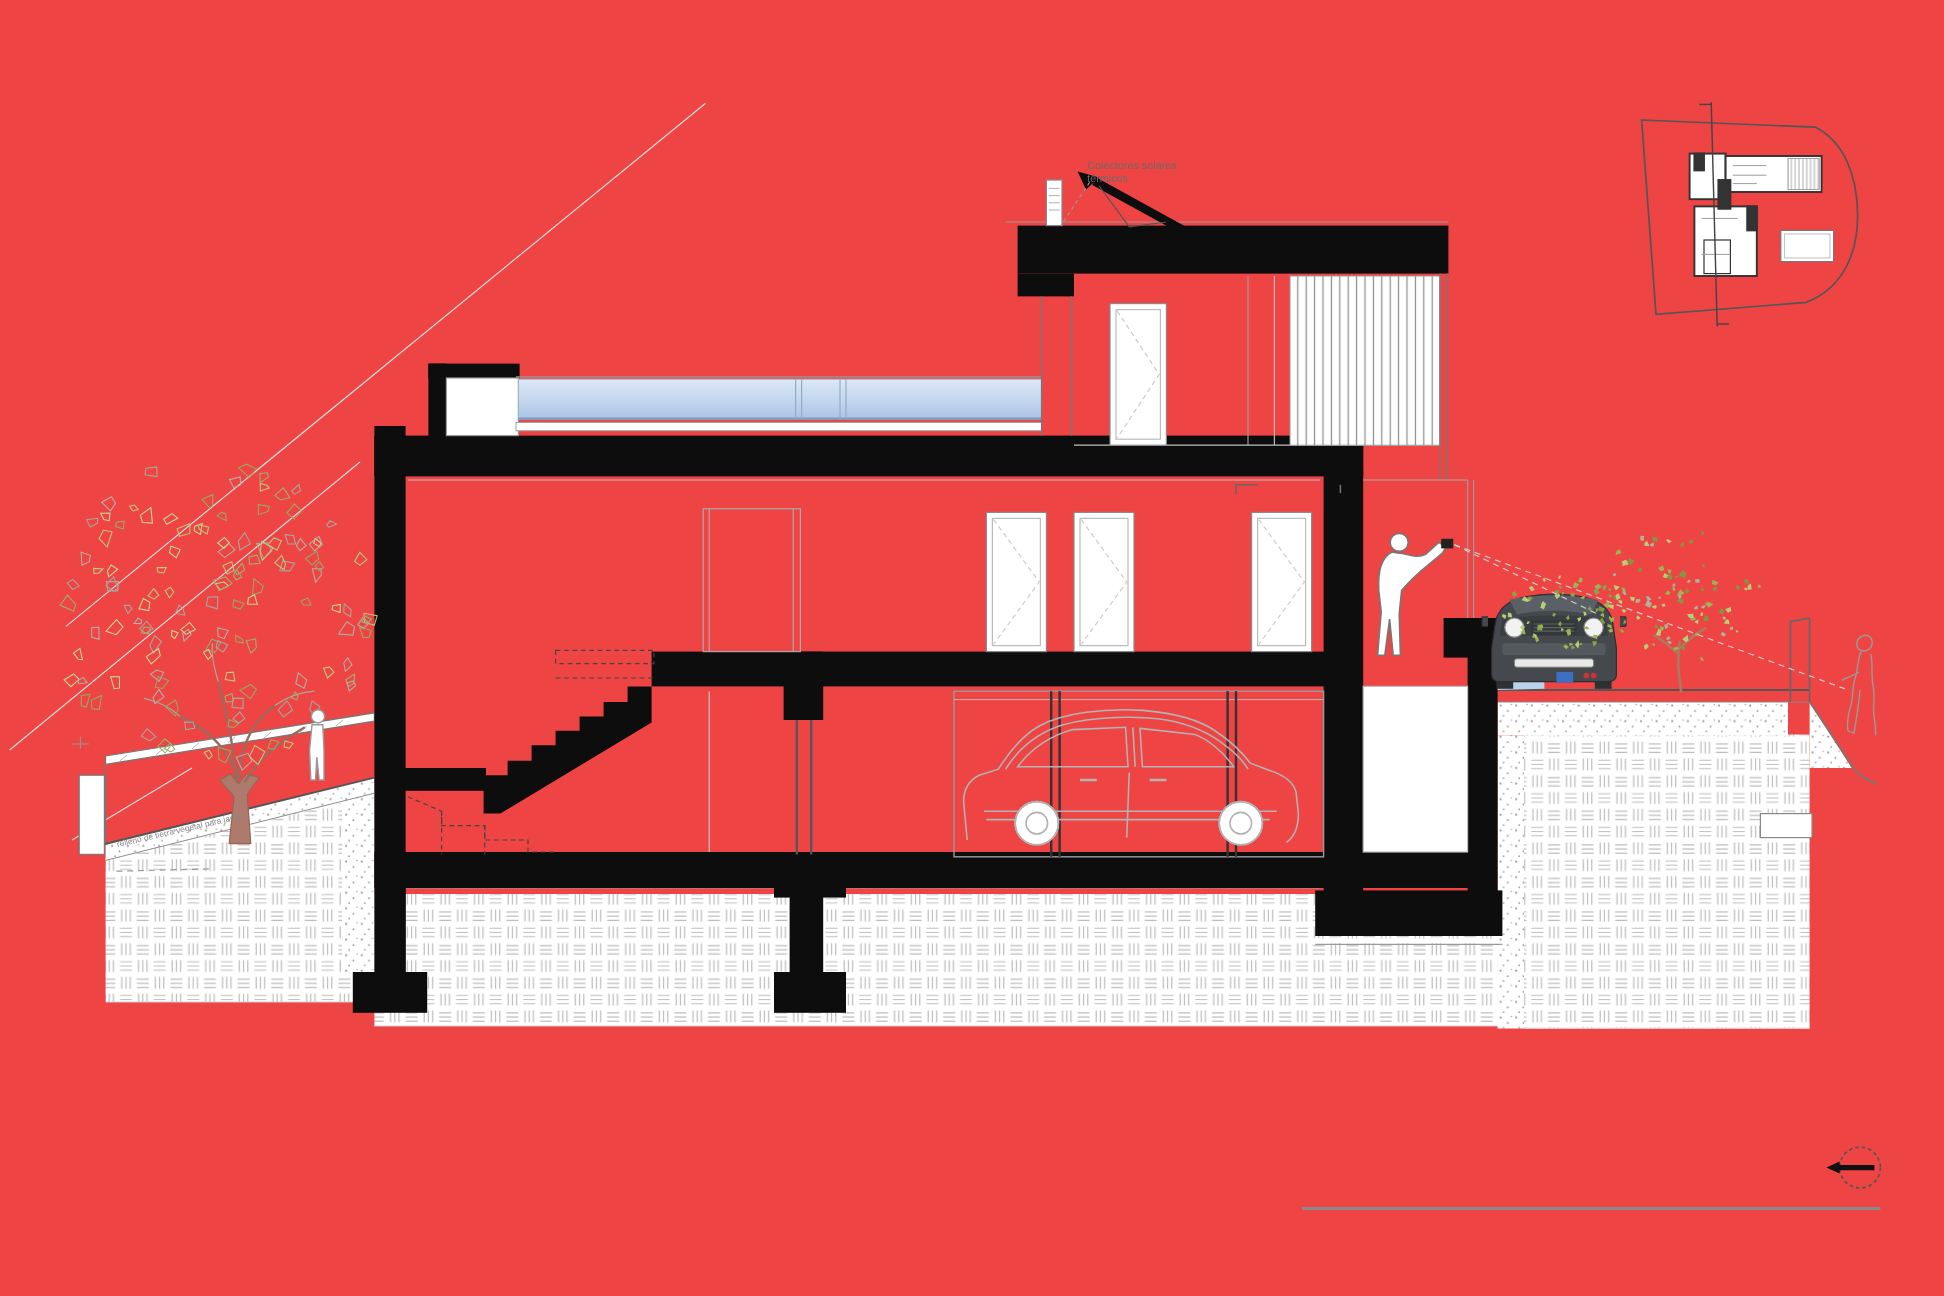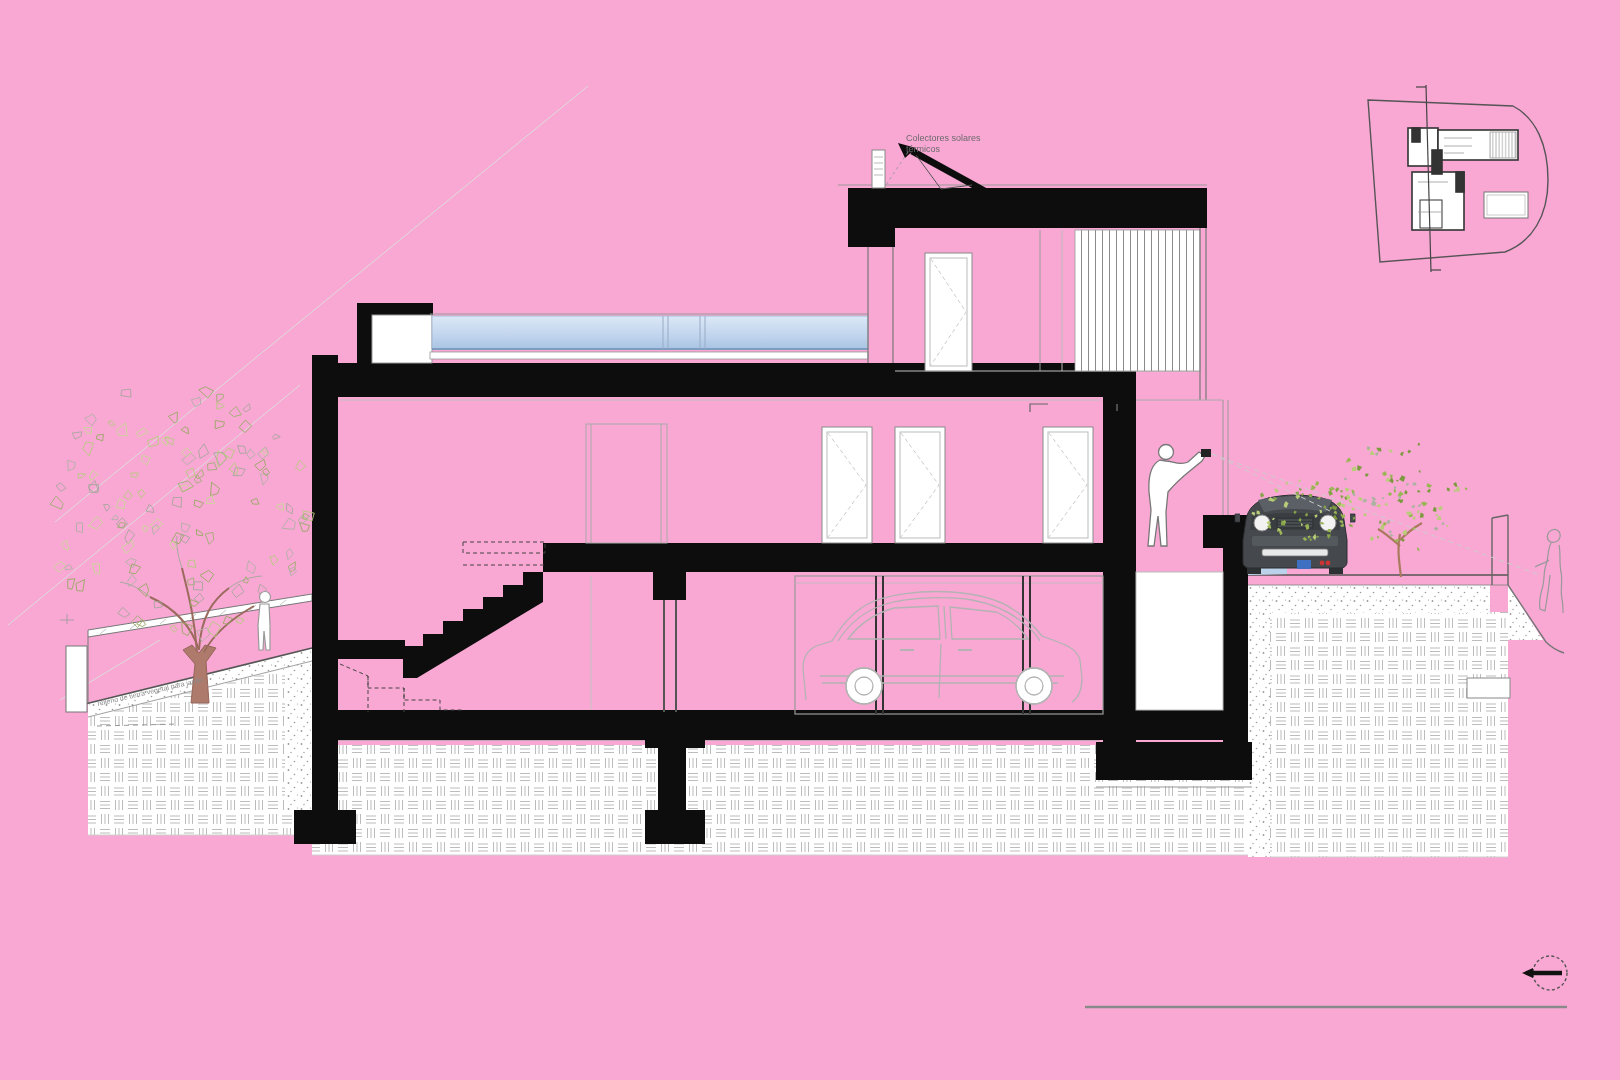--- a/index.html
+++ b/index.html
@@ -1,16 +1,16 @@
 <!DOCTYPE html>
 <html><head>
 <meta charset="utf-8">
 <style>
   html,body{margin:0;padding:0;background:#ffffff;}
-  #canvas{position:relative;width:1620px;height:1080px;background:#f9a8d4;overflow:hidden;
+  #canvas{position:relative;width:1620px;height:1080px;background:#ef4444;overflow:hidden;
           font-family:"Liberation Sans", sans-serif;}
   svg text{font-family:"Liberation Sans", sans-serif;}
 </style>
 </head>
 <body>
 
 <div id="canvas">
 <svg width="1620" height="1080" viewBox="0 0 1620 1080">
   <defs>
 

